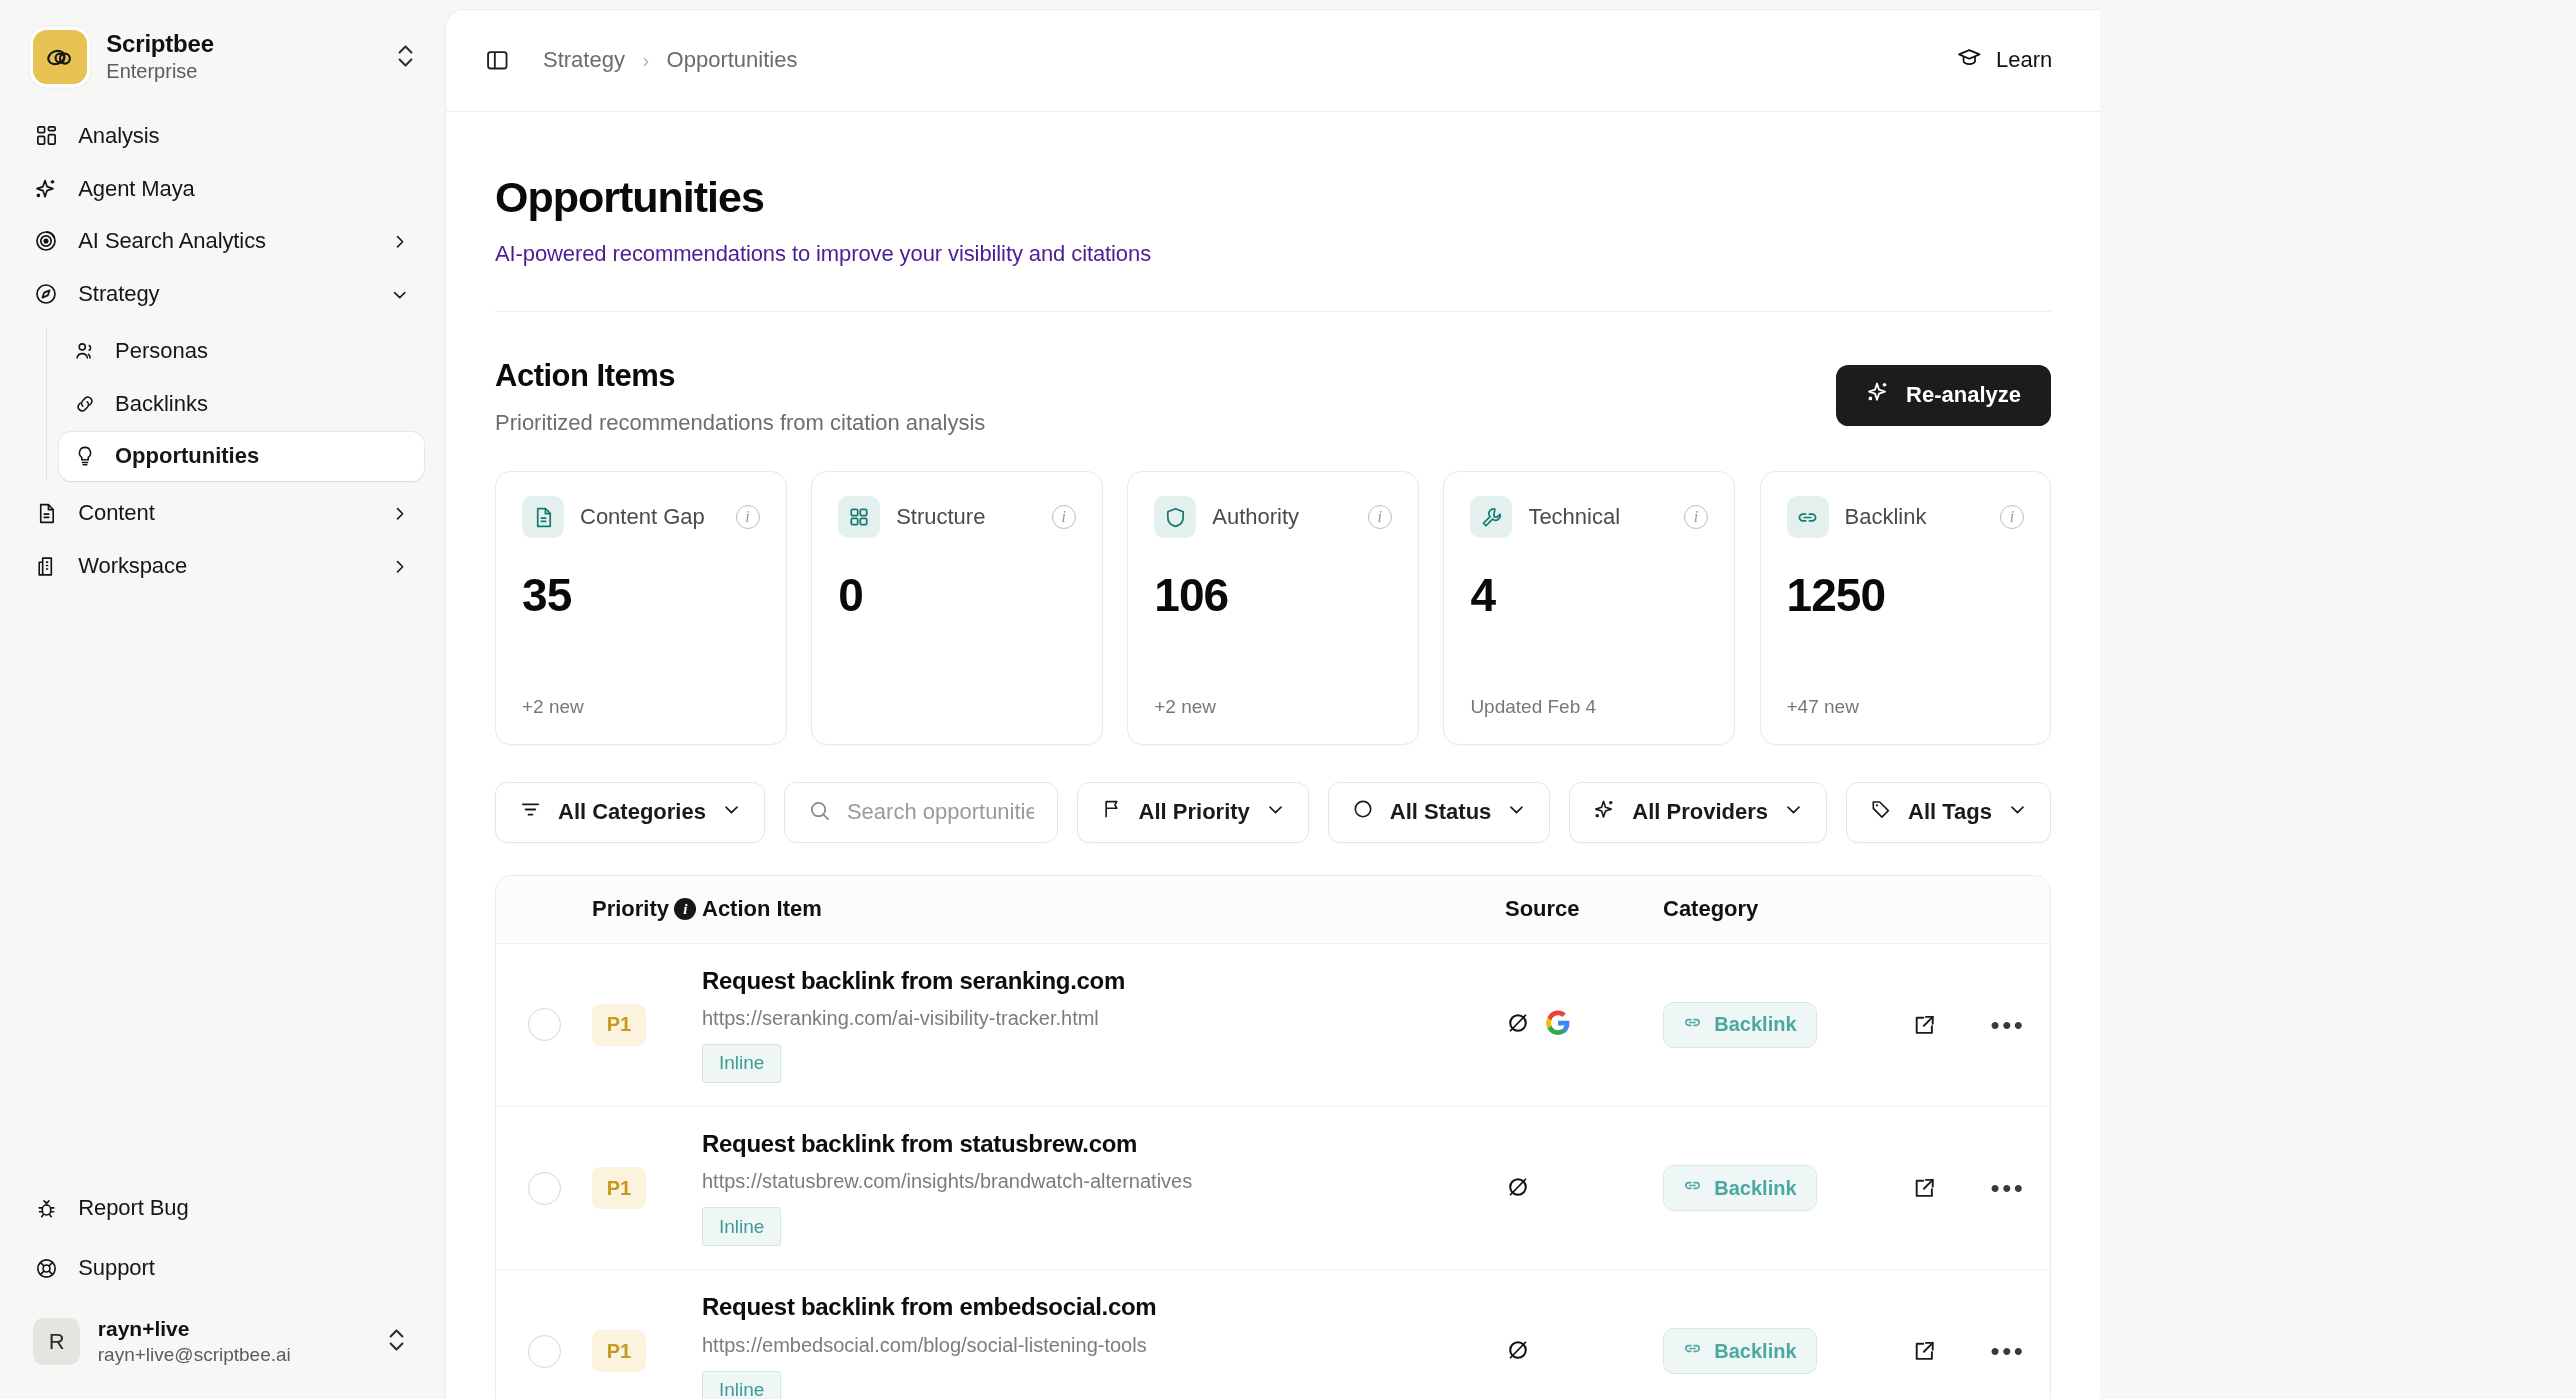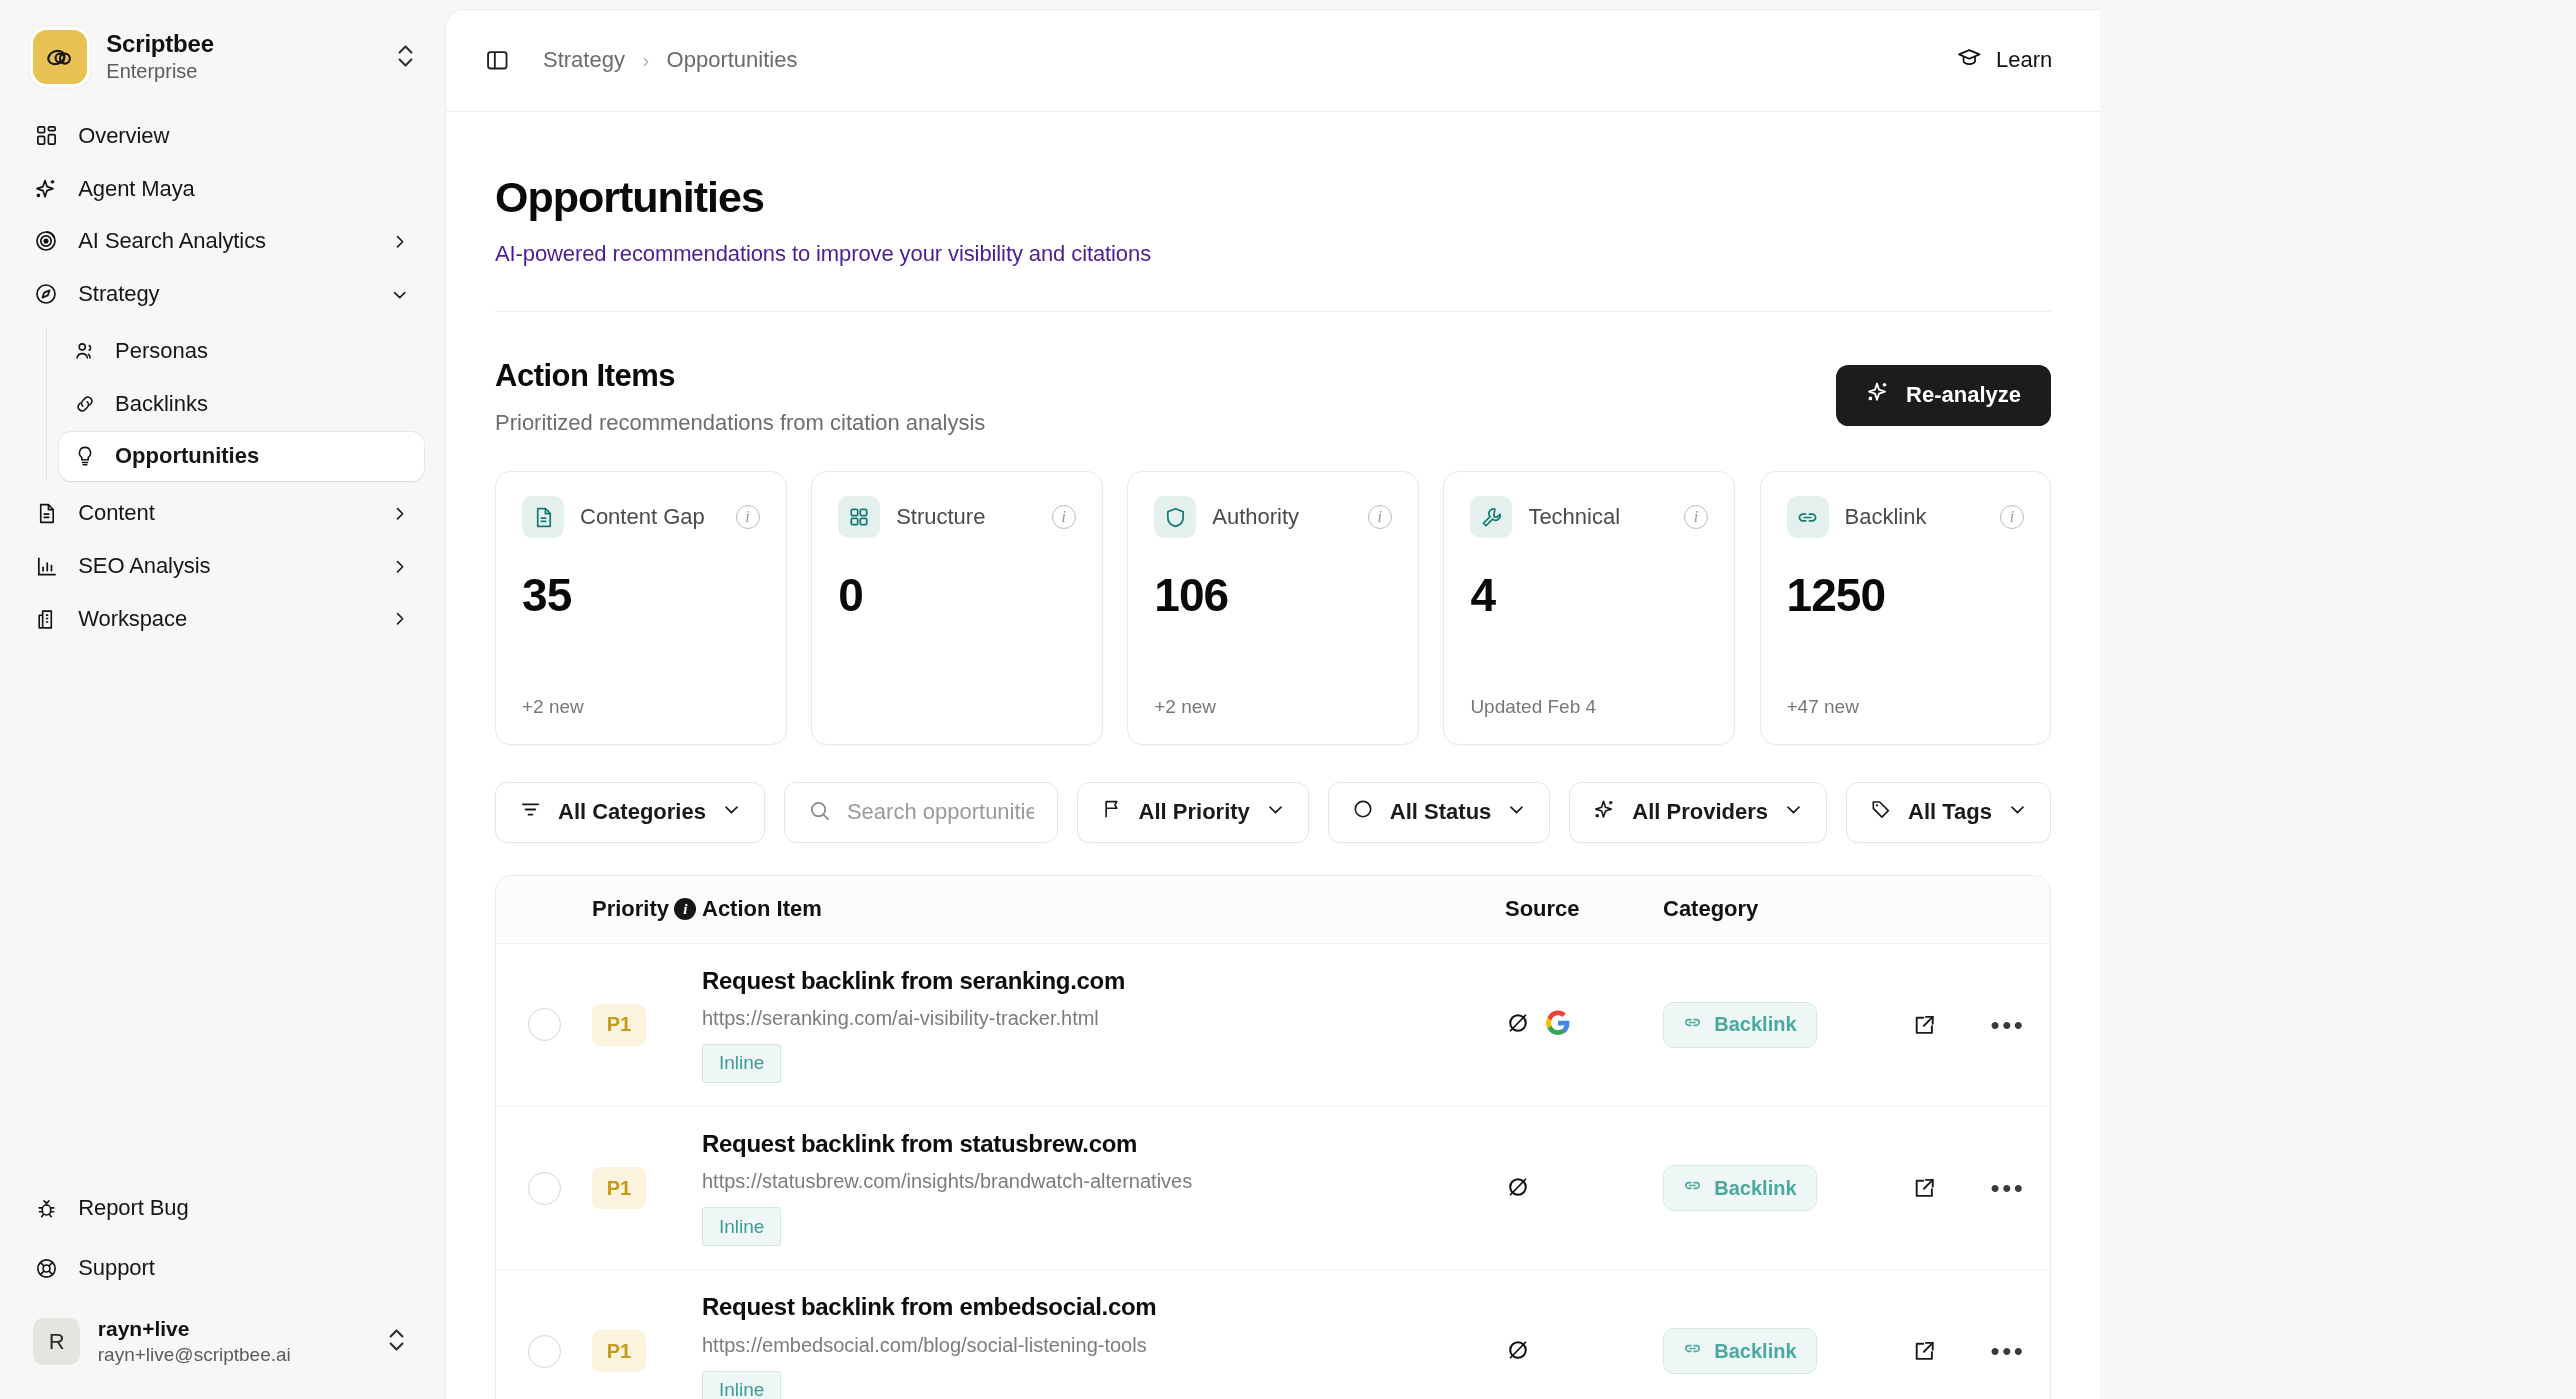--- a/index.html
+++ b/index.html
@@ -255,21 +255,21 @@
 
       <div class="nav-item">
         <span class="ico">
           <svg width="23" height="23" viewBox="0 0 24 24" fill="none" stroke="#141414" stroke-width="1.8">
             <rect x="3" y="3" width="7" height="6" rx="1.3"></rect>
               <rect x="3" y="13" width="7" height="8" rx="1.3"></rect>
             <rect x="14" y="3" width="7" height="4" rx="1.3"></rect>
               <rect x="14" y="11" width="7" height="10" rx="1.3"></rect>
           </svg>
         </span>
-        <span class="nav-label">Overview</span>
+        <span class="nav-label">Analysis</span>
       </div>
 
       <div class="nav-item">
         <span class="ico">
           <svg width="24" height="24" viewBox="0 0 24 24" fill="none" stroke="#141414" stroke-width="1.7" stroke-linejoin="round">
             <path d="M11 3.5 L13 9.6 L19 11.6 L13 13.6 L11 19.8 L9 13.6 L3 11.6 L9 9.6 Z"></path>
             <path d="M18.5 3 v3.6 M16.7 4.8 h3.6"></path>
               <circle cx="4.4" cy="18.4" r="0.95" fill="#141414"></circle>
           </svg>
         </span>
@@ -350,36 +350,20 @@
           </svg>
         </span>
         <span class="nav-label">Content</span>
         <span class="nav-chev">
           <svg width="17.5" height="17.5" viewBox="0 0 24 24" fill="none" stroke="#1e1e1e" stroke-width="2.2" stroke-linecap="round" stroke-linejoin="round">
               <polyline points="9,5 16,12 9,19"></polyline>
             </svg>
         </span>
       </div>
 
-      <div class="nav-item">
-        <span class="ico">
-          <svg width="23" height="23" viewBox="0 0 24 24" fill="none" stroke="#141414" stroke-width="1.8" stroke-linecap="round">
-            <path d="M4 3.4 V20.4 H21"></path>
-              <path d="M8.4 16.4 v-3.6"></path>
-              <path d="M12.8 16.4 v-8"></path>
-              <path d="M17.2 16.4 v-5.4"></path>
-          </svg>
-        </span>
-        <span class="nav-label">SEO Analysis</span>
-        <span class="nav-chev">
-          <svg width="17.5" height="17.5" viewBox="0 0 24 24" fill="none" stroke="#1e1e1e" stroke-width="2.2" stroke-linecap="round" stroke-linejoin="round">
-              <polyline points="9,5 16,12 9,19"></polyline>
-            </svg>
-        </span>
-      </div>
 
       <div class="nav-item">
         <span class="ico">
           <svg width="23" height="23" viewBox="0 0 24 24" fill="none" stroke="#141414" stroke-width="1.7" stroke-linejoin="round">
             <path d="M8 3.2 h9 v17.6 H8z"></path>
               <path d="M8 7.6 H4.4 v13.2 H8"></path>
               <path d="M11.4 7.4h2.4M11.4 11h2.4M11.4 14.6h2.4"></path>
           </svg>
         </span>
         <span class="nav-label">Workspace</span>

